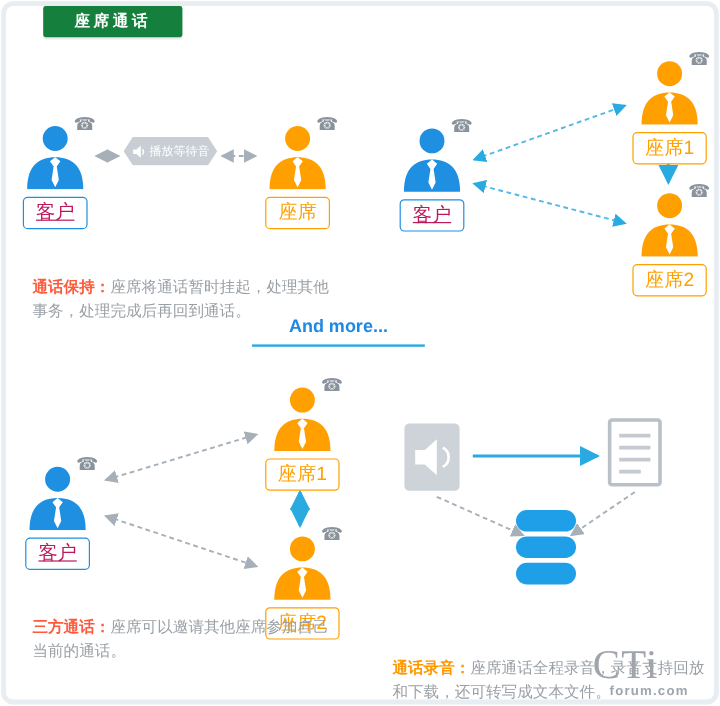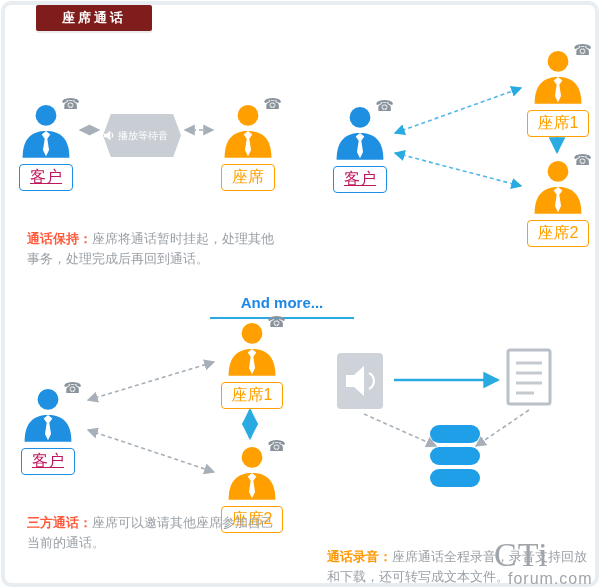--- a/index.html
+++ b/index.html
@@ -5,21 +5,21 @@
   html,body { margin:0; padding:0; background:#fff; }
   .stage {
     position:relative; width:600px; height:588px; background:#fff;
     font-family:"Liberation Sans", sans-serif; overflow:hidden;
   }
   .frame {
     position:absolute; inset:1px; border:4px solid #E8EDF2; border-radius:10px;
     pointer-events:none;
   }
   .banner {
-    position:absolute; left:36px; top:5px; background:#7f1d1d; color:#fff;
+    position:absolute; left:36px; top:5px; background:#15803d; color:#fff;
     font-size:13px; font-weight:bold; letter-spacing:3px; padding:4px 26px;
     border-radius:2px; box-shadow:0 2px 0 rgba(0,0,0,0.08);
   }
   .arrows { position:absolute; left:0; top:0; pointer-events:none; }
   .dash  { stroke-dasharray:4 3; stroke-width:1.6; fill:none; }
   .gray  { stroke:#A7B0B8; }
   .blue  { stroke:#53B7E8; }
   .solid-blue { stroke:#29ABE2; stroke-width:2.4; fill:none; }
 
   .person { position:absolute; width:60px; display:flex; flex-direction:column; align-items:center; }
@@ -28,43 +28,43 @@
   .person.p-orange { color:#FFA000; }
   .phone { position:absolute; top:-8px; right:-4px; font-size:15px; color:#8A939C; line-height:1; }
   .tag {
     margin-top:6px; background:#fff; border:1px solid; border-radius:4px;
     font-size:16px; padding:2px 10px; white-space:nowrap;
   }
   .person.p-blue .tag   { color:#be185d; border-color:#1E8FE1;text-decoration:underline; }
   .person.p-orange .tag { color:#FFA000; border-color:#FFA000; }
 
   .badge {
-    position:absolute; left:103px; top:114px; width:78px; height:43px;
+    position:absolute; left:103px; top:114px; width:78px; height:24px;
     background:#C9CED4; color:#fff; font-size:10px;
-    display:flex; align-items:center; gap:4px;
+    display:flex; align-items:center; justify-content:center; gap:4px;
     clip-path:polygon(10% 0,90% 0,100% 50%,90% 100%,10% 100%,0 50%);
   }
 
   .caption { position:absolute; margin:15px; font-size:13px; line-height:1.55; }
   .cap { font-weight:bold; }
   .cap-red    { color:#FF5A3C; }
   .cap-orange { color:#FF9800; }
   .cap-body   { color:#9AA0A6; }
 
   .more {
-    position:absolute; left:210px; top:294px; width:144px; text-align:center;
+    position:absolute; left:210px; top:264px; width:144px; text-align:center;
     color:#1E88E5; font-weight:bold; font-size:15px; padding-bottom:6px;
     border-bottom:2px solid #29ABE2;
   }
 
   .icon-box { position:absolute; }
 
   .logo { position:absolute; left:494px; top:538px; color:#9FA5AB; }
   .logo-main { font-family:"Liberation Serif", serif; font-size:34px; line-height:1; letter-spacing:1px; }
-  .logo-sub  { font-size:16px; letter-spacing:1px; margin-top:-2px; margin-left:14px; }
+  .logo-sub  { font-size:11px; letter-spacing:1px; margin-top:-2px; margin-left:14px;font-weight:bold; }
 </style>
 </head>
 <body>
 
 <svg width="0" height="0" style="position:absolute" aria-hidden="true">
   <symbol id="person-shape" viewBox="0 0 60 62">
     <circle cx="30" cy="13" r="12" fill="currentColor"></circle>
     <path d="M3 62 C3 39 14 31 30 31 C46 31 57 39 57 62 Z" fill="currentColor"></path>
     <path d="M30 31 L25 35 L28.5 40 L26.5 53 L30 60 L33.5 53 L31.5 40 L35 35 Z" fill="#fff"></path>
   </symbol>

